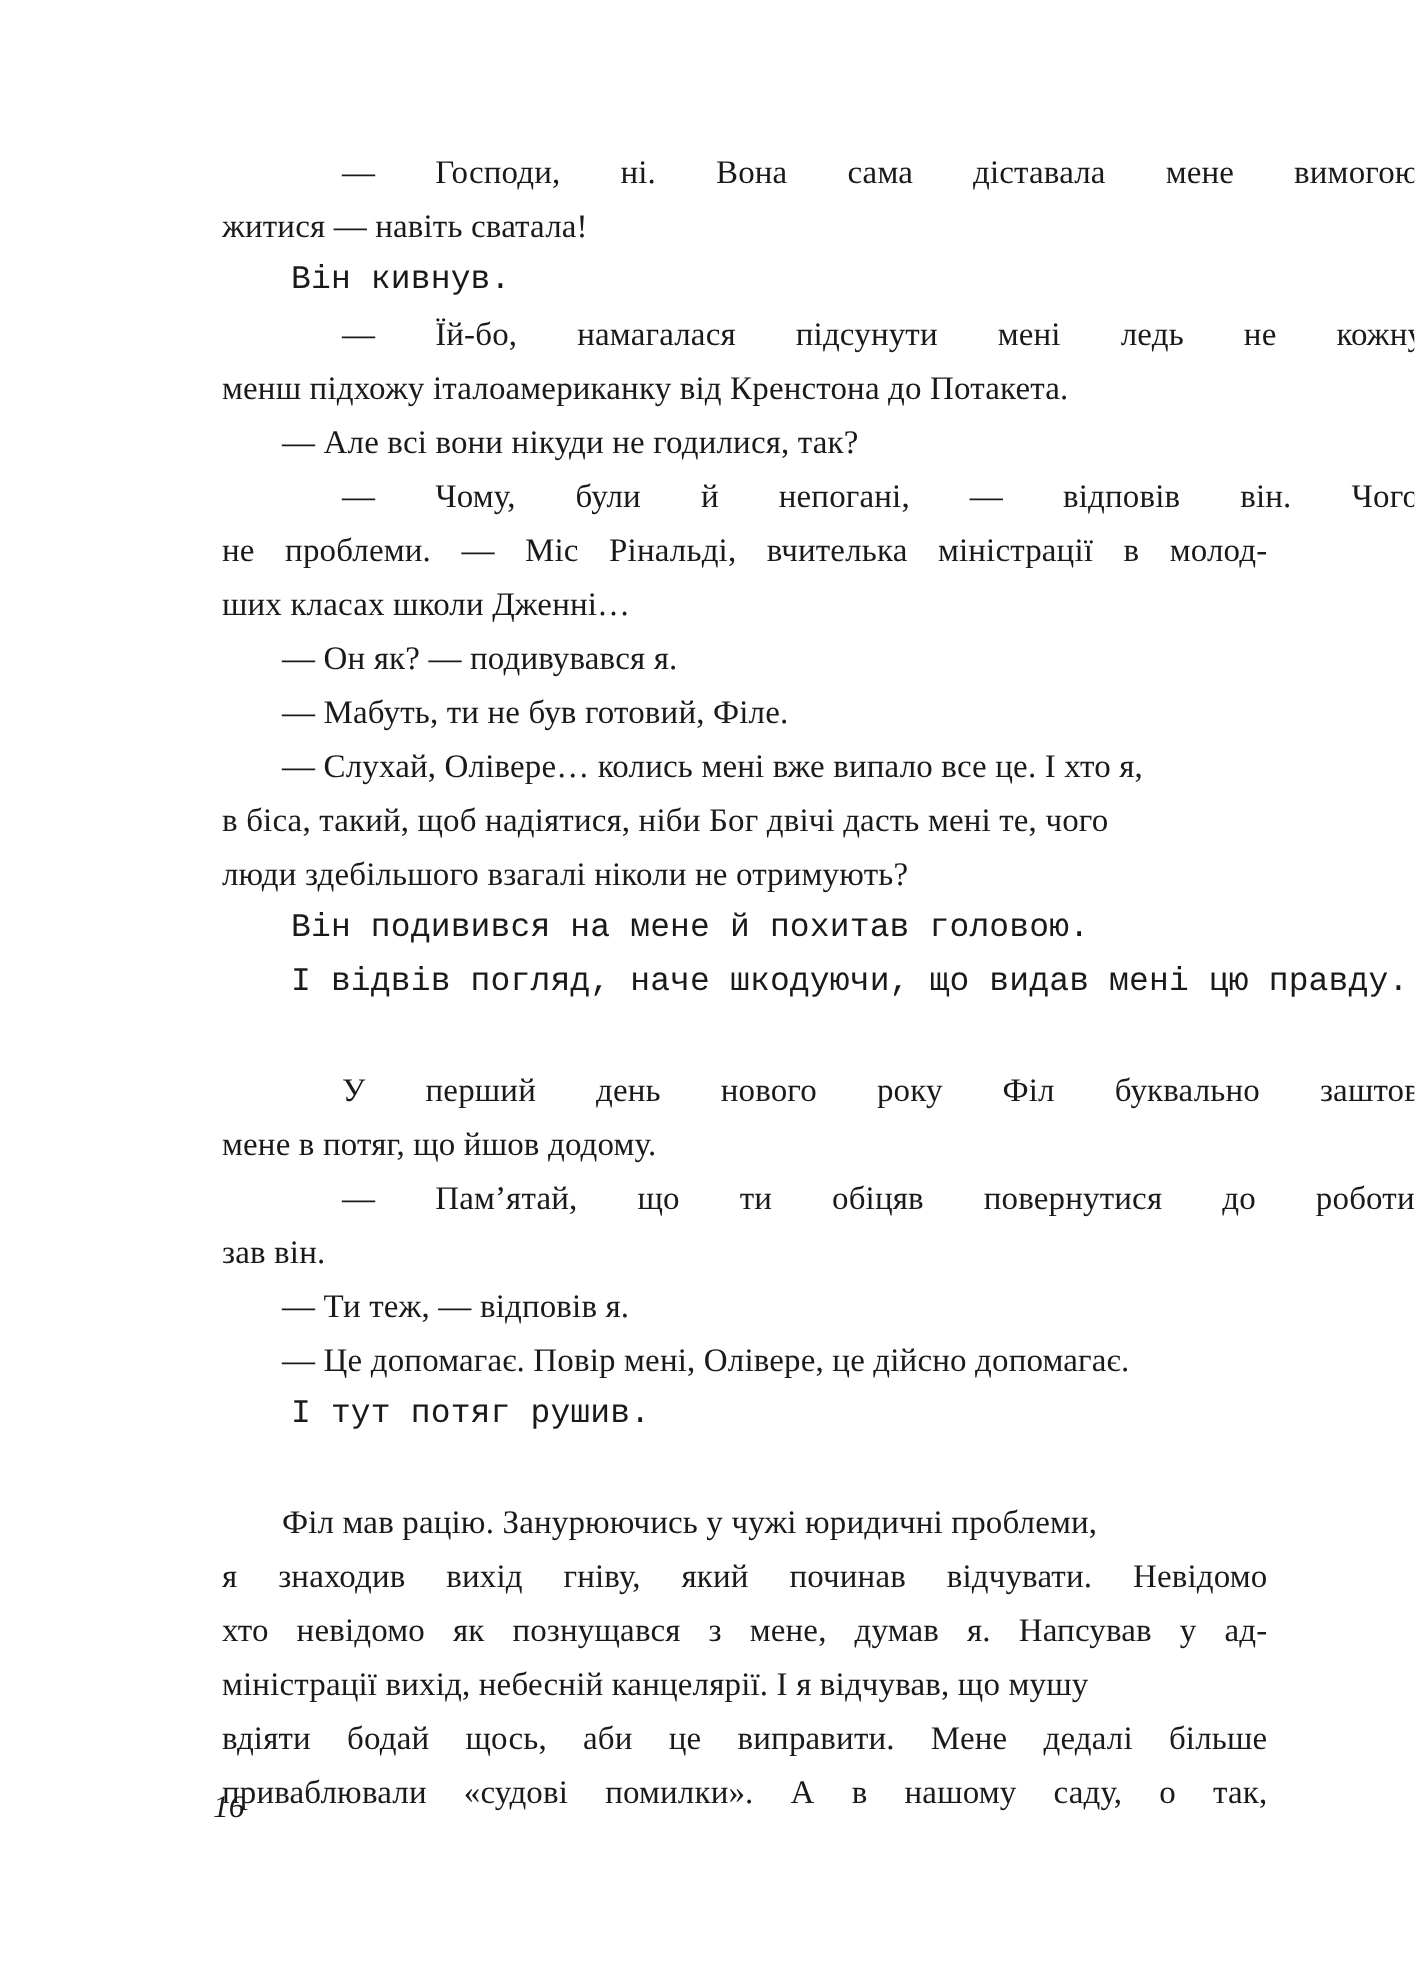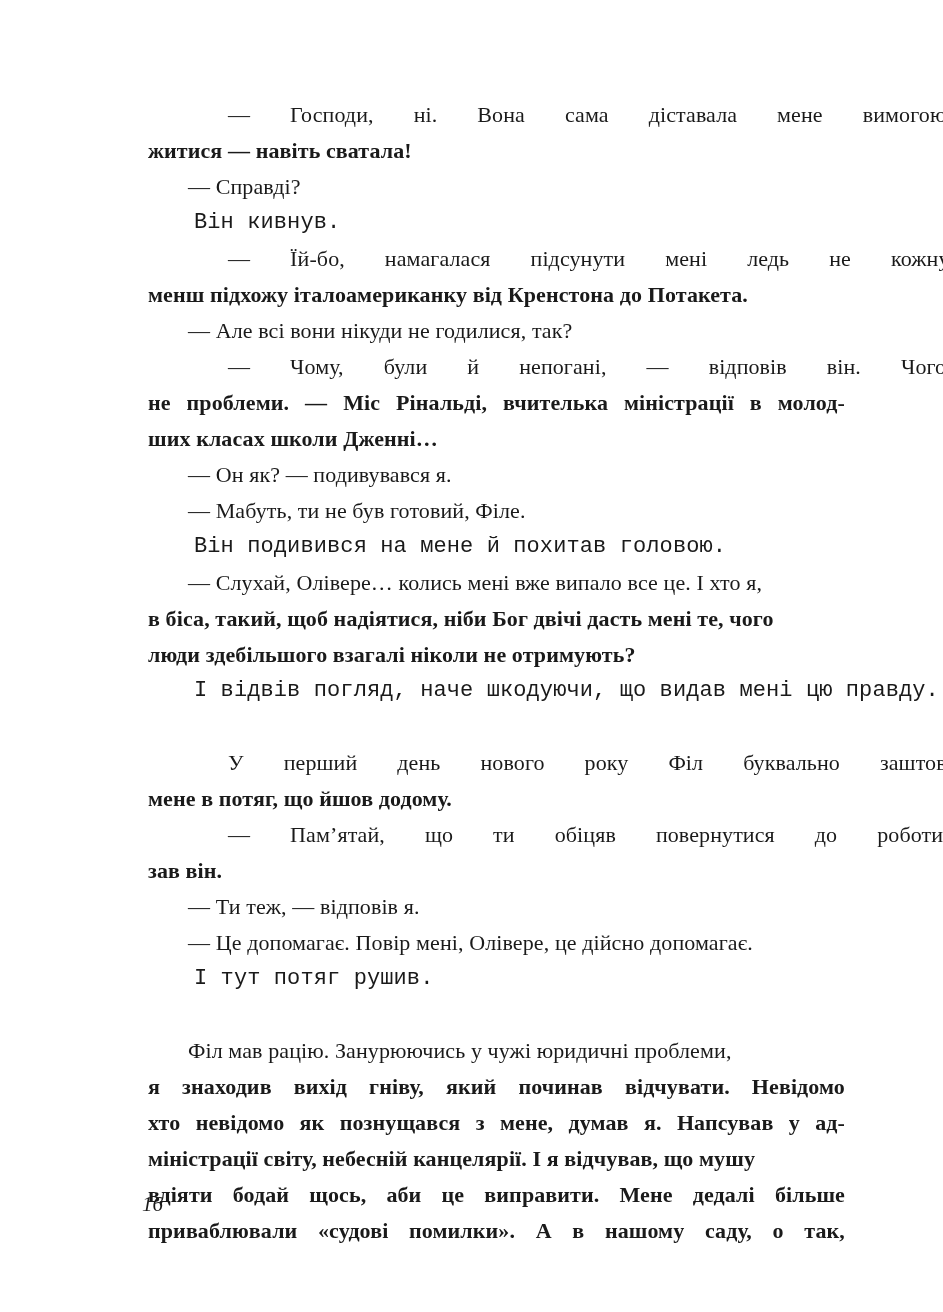--- a/index.html
+++ b/index.html
@@ -62,21 +62,21 @@
   }
 
   .line.justify > .w {
     white-space: pre;
   }
 
   
   .line.ind-dash { text-indent: 40px; }
   .line.ind-dash.justify { padding-left: 40px; }
   .line.ind-narrow { text-indent: 46px; font-family: Liberation Mono, monospace; }
-  .line.ind-none { text-indent: 0; font-weight: bold; }
+  .line.ind-none { text-indent: 0; }
 
   .folio {
     position: absolute;
     left: 142px;
     top: 1190px;
     font-family: "Liberation Serif", "DejaVu Serif", serif;
     font-style: italic;
     font-size: 21px;
     line-height: 28px;
     color: #1a1a1a;
@@ -97,23 +97,20 @@
             <span class="w">ні.</span>
             <span class="w">Вона</span>
             <span class="w">сама</span>
             <span class="w">діставала</span>
             <span class="w">мене</span>
             <span class="w">вимогою</span>
           </span>
           <span class="line ind-none">житися — навіть сватала!</span>
         </div>
         <div class="para">
-          <span class="line ind-dash">— Справді?</span>
-        </div>
-        <div class="para">
           <span class="line ind-narrow">Він кивнув.</span>
         </div>
         <div class="para">
           <span class="line ind-dash justify">
             <span class="w">—</span>
             <span class="w">Їй-бо,</span>
             <span class="w">намагалася</span>
             <span class="w">підсунути</span>
             <span class="w">мені</span>
             <span class="w">ледь</span>
@@ -150,26 +147,26 @@
           </span>
           <span class="line ind-none">ших класах школи Дженні…</span>
         </div>
         <div class="para">
           <span class="line ind-dash">— Он як? — подивувався я.</span>
         </div>
         <div class="para">
           <span class="line ind-dash">— Мабуть, ти не був готовий, Філе.</span>
         </div>
         <div class="para">
-          <span class="line ind-narrow">Він подивився на мене й похитав головою.</span>
-        </div>
-        <div class="para">
           <span class="line ind-dash">— Слухай, Олівере… колись мені вже випало все це. І хто я,</span>
           <span class="line ind-none">в біса, такий, щоб надіятися, ніби Бог двічі дасть мені те, чого</span>
           <span class="line ind-none">люди здебільшого взагалі ніколи не отримують?</span>
+        </div>
+        <div class="para">
+          <span class="line ind-narrow">Він подивився на мене й похитав головою.</span>
         </div>
         <div class="para">
           <span class="line ind-narrow">І відвів погляд, наче шкодуючи, що видав мені цю правду.</span>
         </div>
       </div>
       <div class="block">
         <div class="para">
           <span class="line ind-dash justify">
             <span class="w">У</span>
             <span class="w">перший</span>
@@ -224,21 +221,21 @@
             <span class="w">як</span>
             <span class="w">познущався</span>
             <span class="w">з</span>
             <span class="w">мене,</span>
             <span class="w">думав</span>
             <span class="w">я.</span>
             <span class="w">Напсував</span>
             <span class="w">у</span>
             <span class="w">ад-</span>
           </span>
-          <span class="line ind-none">міністрації світу, небесній канцелярії. І я відчував, що мушу</span>
+          <span class="line ind-none">міністрації вихід, небесній канцелярії. І я відчував, що мушу</span>
           <span class="line ind-none justify">
             <span class="w">вдіяти</span>
             <span class="w">бодай</span>
             <span class="w">щось,</span>
             <span class="w">аби</span>
             <span class="w">це</span>
             <span class="w">виправити.</span>
             <span class="w">Мене</span>
             <span class="w">дедалі</span>
             <span class="w">більше</span>

